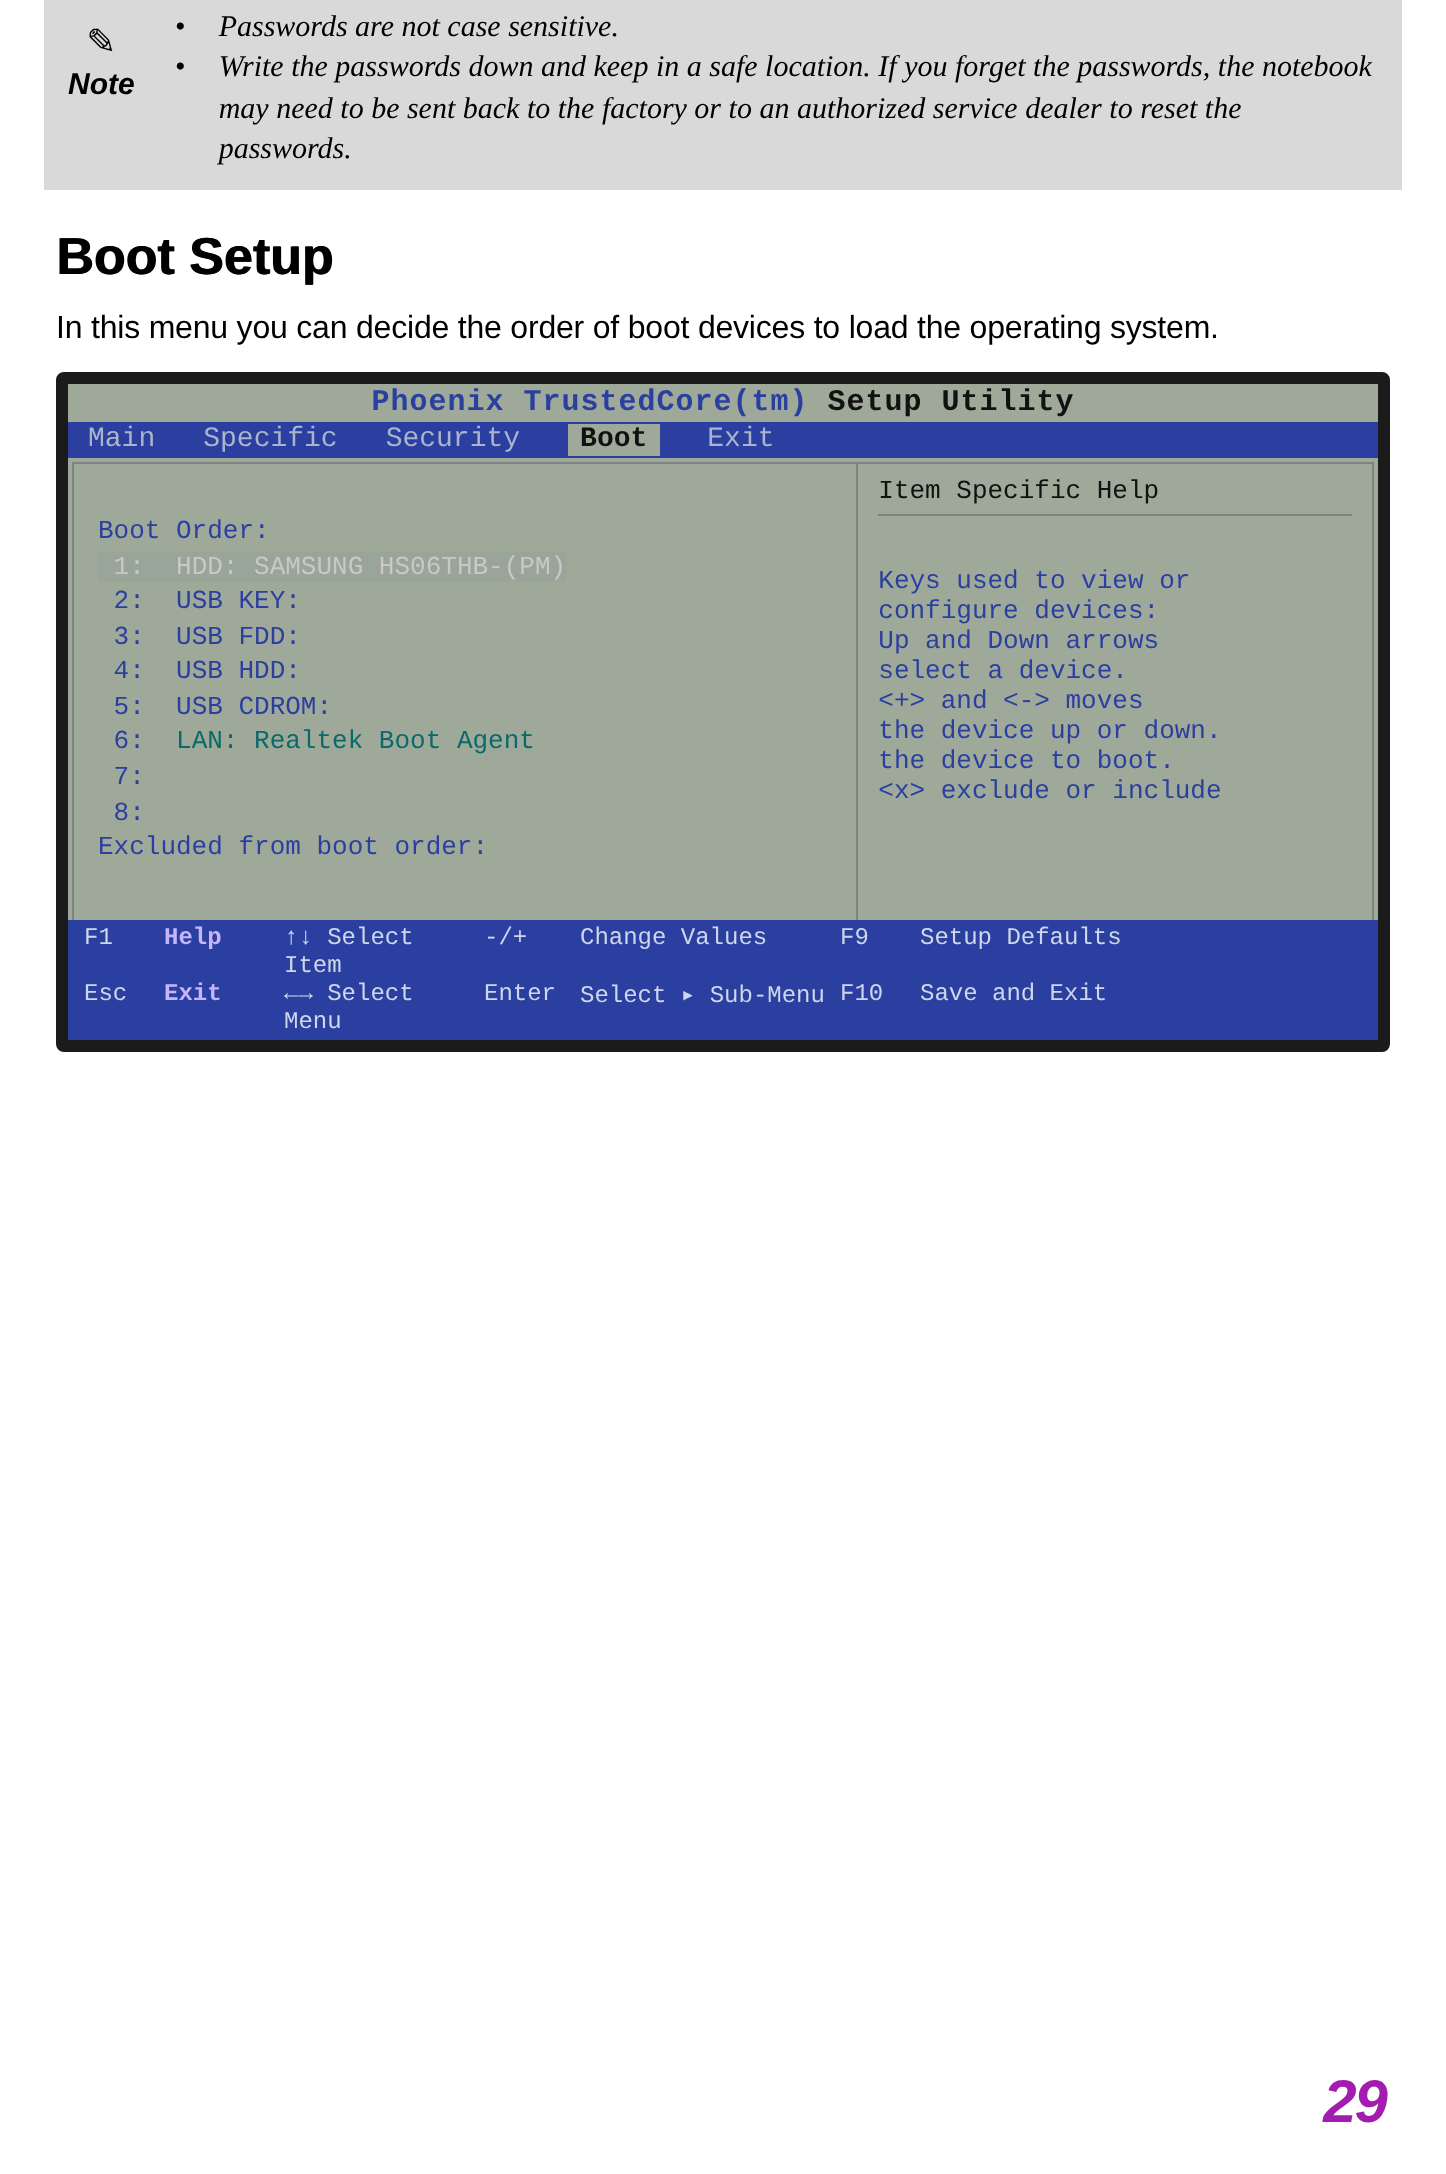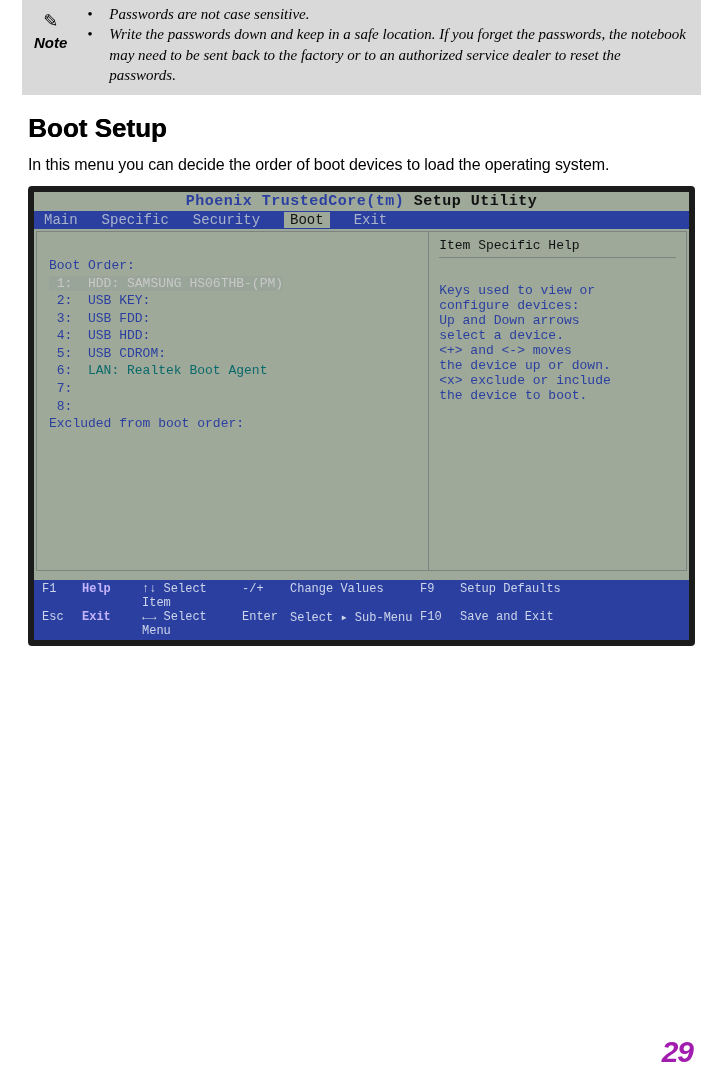--- a/index.html
+++ b/index.html
@@ -55,21 +55,21 @@
   }
   .intro {
     font-size: 16px;
     line-height: 1.35;
     margin-bottom: 10px;
     font-family: Arial, Helvetica, sans-serif;
     letter-spacing: -0.1px;
   }
   .bios-shot {
     width: 100%;
-    height: 460px;
+    height: 340px;
     margin: 6px 0;
     border: 6px solid #1b1b1b;
     border-radius: 4px;
     position: relative;
     overflow: hidden;
     font-family: 'Courier New', monospace;
     background: #9ea99a;
   }
   .bios-title {
     background: #9ea99a;
@@ -87,21 +87,21 @@
     font-size: 14px;
     padding: 1px 10px;
     display: flex;
     gap: 24px;
   }
   .bios-menubar .tab { color: #aab4cc; }
   .bios-menubar .tab.sel {
     background: #9ea99a;
     color: #111;
     padding: 0 6px;
-    font-weight: normal;
+    font-weight: bold;
   }
   .bios-body {
     display: flex;
     height: 340px;
     border: 1px solid #7c8480;
     margin: 2px;
   }
   .bios-left {
     flex: 1.55;
     border-right: 1px solid #7c8480;
@@ -203,22 +203,22 @@
     <div class="bios-right">
       <div class="hdr">Item Specific Help</div>
       <br>
       <div>Keys used to view or</div>
       <div>configure devices:</div>
       <div></div>
       <div>Up and Down arrows</div>
       <div>select a device.</div>
       <div>&lt;+&gt; and &lt;-&gt; moves</div>
       <div>the device up or down.</div>
+      <div>the device to boot.</div>
       <div>&lt;x&gt; exclude or include</div>
-      <div>the device to boot.</div>
     </div>
   </div>
   <div class="bios-footer">
     <span>F1</span>
     <span class="k">Help</span>
     <span><span style="color:#cdd6ea">↑↓ </span><span>Select Item</span></span>
     <span>-/+</span>
     <span>Change Values</span>
     <span>F9</span>
     <span>Setup Defaults</span>

